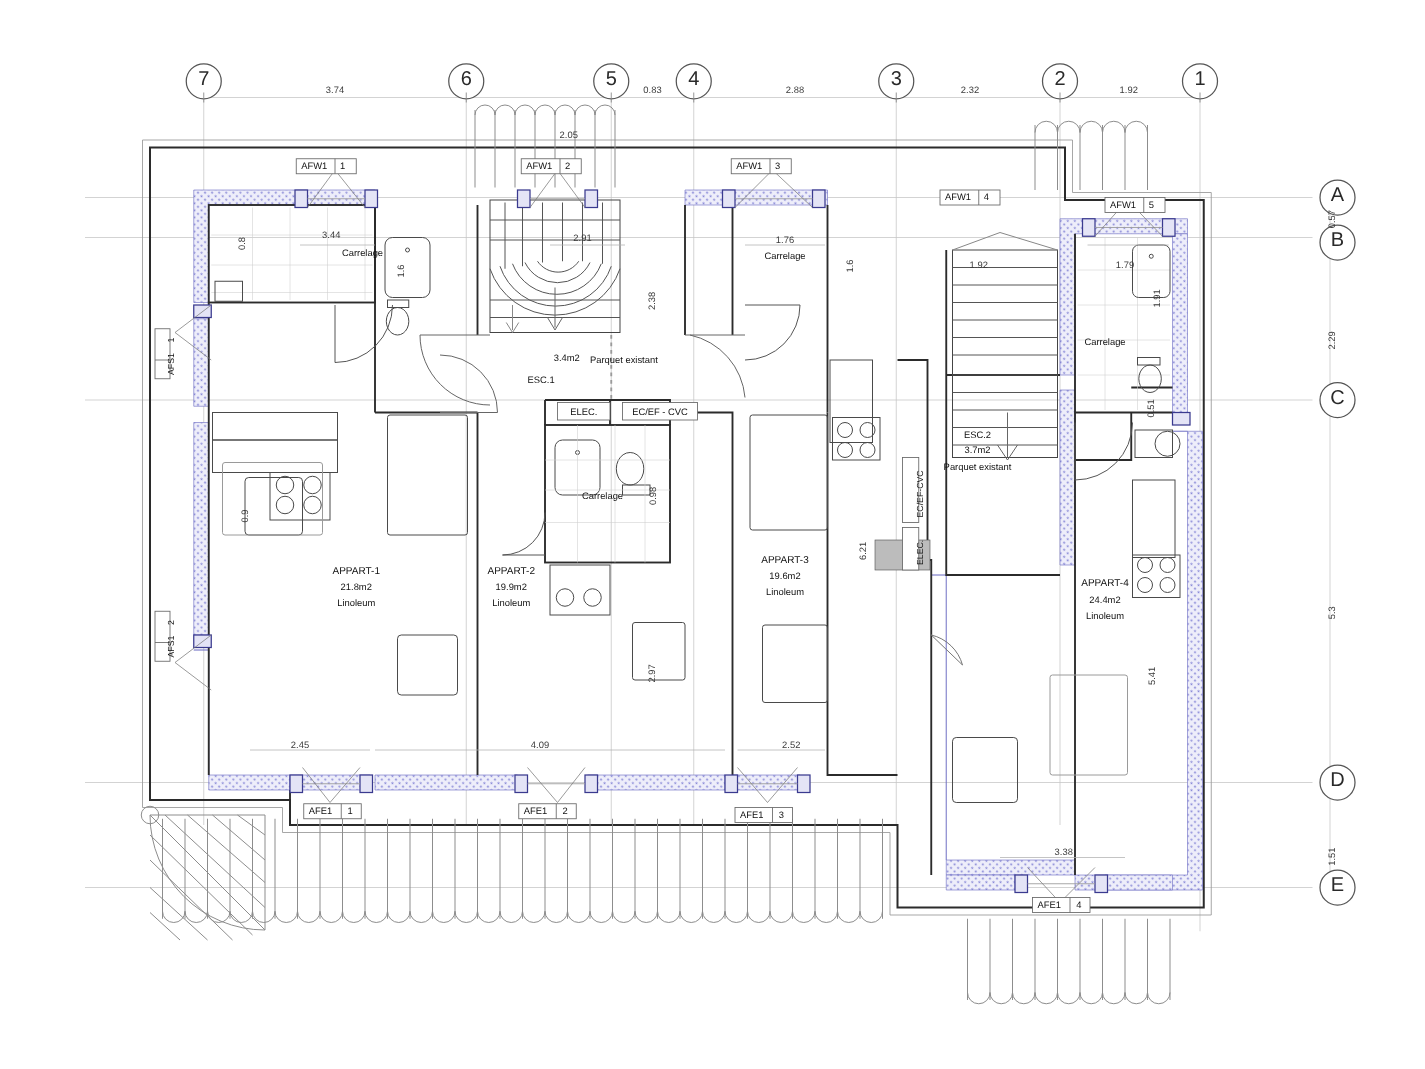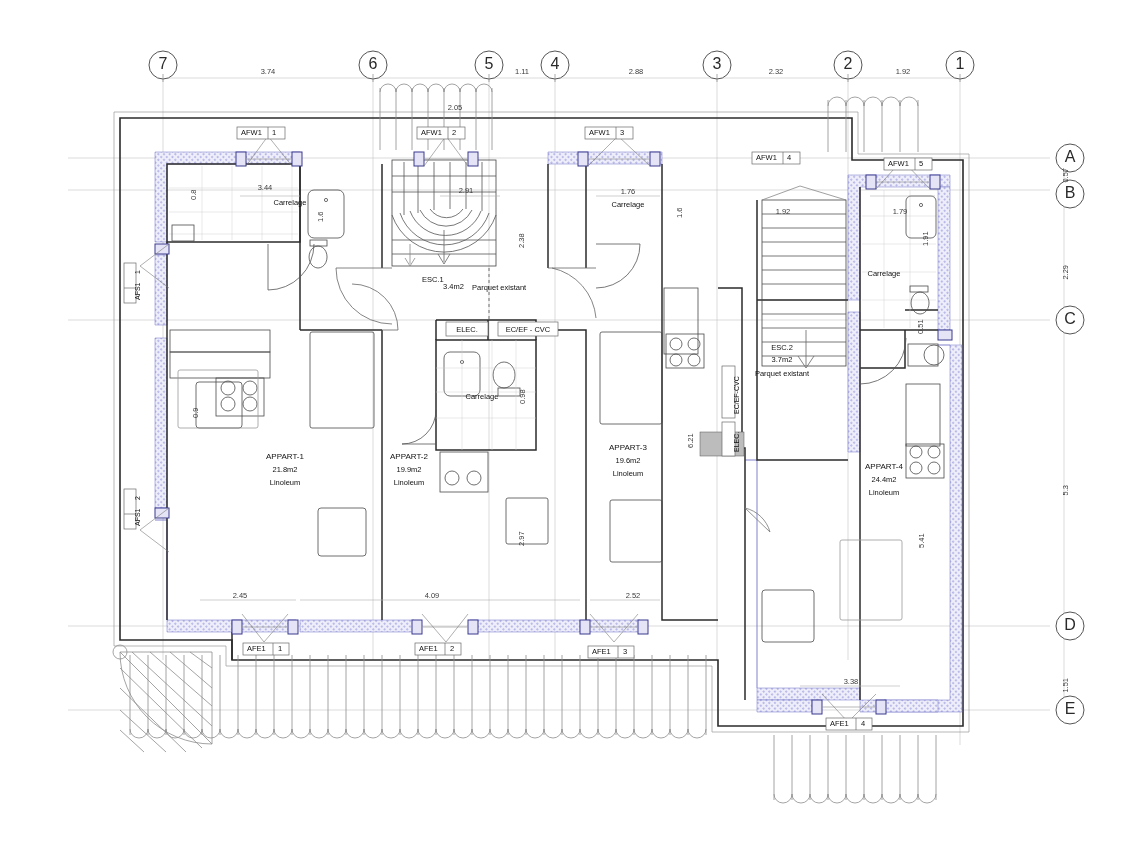--- a/index.html
+++ b/index.html
@@ -412,21 +412,21 @@
 <div class="lbl grid-num center" style="left:960px;top:56px;">1</div>
 
 <div class="lbl grid-num center" style="left:1070px;top:149px;">A</div>
 <div class="lbl grid-num center" style="left:1070px;top:185px;">B</div>
 <div class="lbl grid-num center" style="left:1070px;top:311px;">C</div>
 <div class="lbl grid-num center" style="left:1070px;top:617px;">D</div>
 <div class="lbl grid-num center" style="left:1070px;top:701px;">E</div>
 
 <div class="lbl dim center" style="left:268px;top:68px;">3.74</div>
 <div class="lbl dim center" style="left:455px;top:68px;margin-top:36px;">2.05</div>
-<div class="lbl dim center" style="left:522px;top:68px;">1.11</div>
+<div class="lbl dim center" style="left:522px;top:68px;">0.83</div>
 <div class="lbl dim center" style="left:636px;top:68px;">2.88</div>
 <div class="lbl dim center" style="left:776px;top:68px;">2.32</div>
 <div class="lbl dim center" style="left:903px;top:68px;">1.92</div>
 
 <div class="lbl dim-v" style="left:1062px;top:168px;transform:rotate(-90deg) translate(-100%,0);">0.57</div>
 <div class="lbl dim-v" style="left:1062px;top:265px;transform:rotate(-90deg) translate(-100%,0);">2.29</div>
 <div class="lbl dim-v" style="left:1062px;top:485px;transform:rotate(-90deg) translate(-100%,0);">5.3</div>
 <div class="lbl dim-v" style="left:1062px;top:678px;transform:rotate(-90deg) translate(-100%,0);">1.51</div>
 
 <div class="lbl tagtxt" style="left:241px;top:129px;">AFW1</div>
@@ -463,21 +463,21 @@
 <div class="lbl room-sub center" style="left:409px;top:479px;">Linoleum</div>
 
 <div class="lbl room-name center" style="left:628px;top:444px;">APPART-3</div>
 <div class="lbl room-sub center" style="left:628px;top:457px;">19.6m2</div>
 <div class="lbl room-sub center" style="left:628px;top:470px;">Linoleum</div>
 
 <div class="lbl room-name center" style="left:884px;top:463px;">APPART-4</div>
 <div class="lbl room-sub center" style="left:884px;top:476px;">24.4m2</div>
 <div class="lbl room-sub center" style="left:884px;top:489px;">Linoleum</div>
 
-<div class="lbl room-sub" style="left:422px;top:276px;">ESC.1</div>
+<div class="lbl room-sub" style="left:422px;top:300px;">ESC.1</div>
 <div class="lbl room-sub" style="left:443px;top:283px;">3.4m2</div>
 <div class="lbl room-sub" style="left:472px;top:284px;">Parquet existant</div>
 
 <div class="lbl room-sub center" style="left:782px;top:344px;">ESC.2</div>
 <div class="lbl room-sub center" style="left:782px;top:356px;">3.7m2</div>
 <div class="lbl room-sub center" style="left:782px;top:370px;">Parquet existant</div>
 
 <div class="lbl finish center" style="left:290px;top:199px;">Carrelage</div>
 <div class="lbl finish center" style="left:628px;top:201px;">Carrelage</div>
 <div class="lbl finish center" style="left:482px;top:393px;">Carrelage</div>

